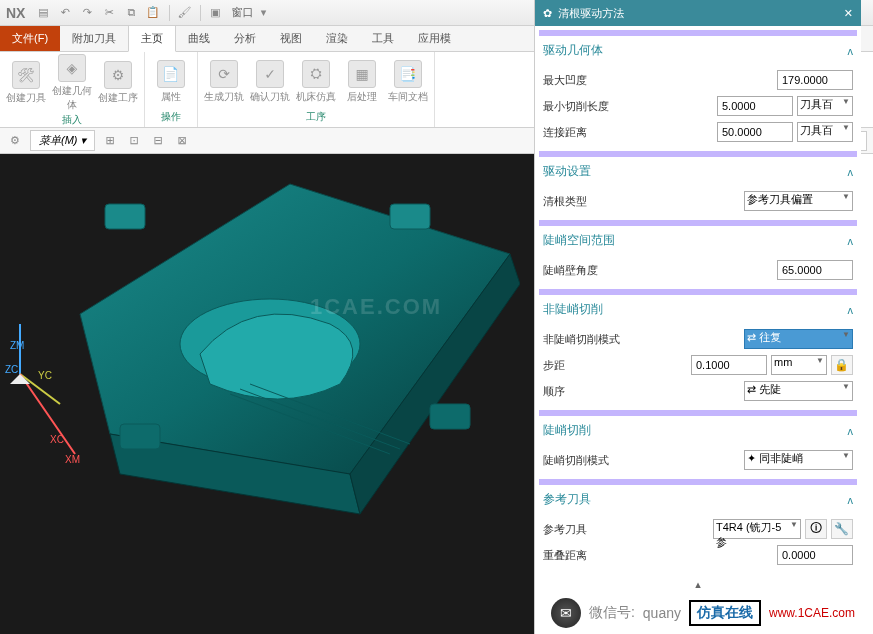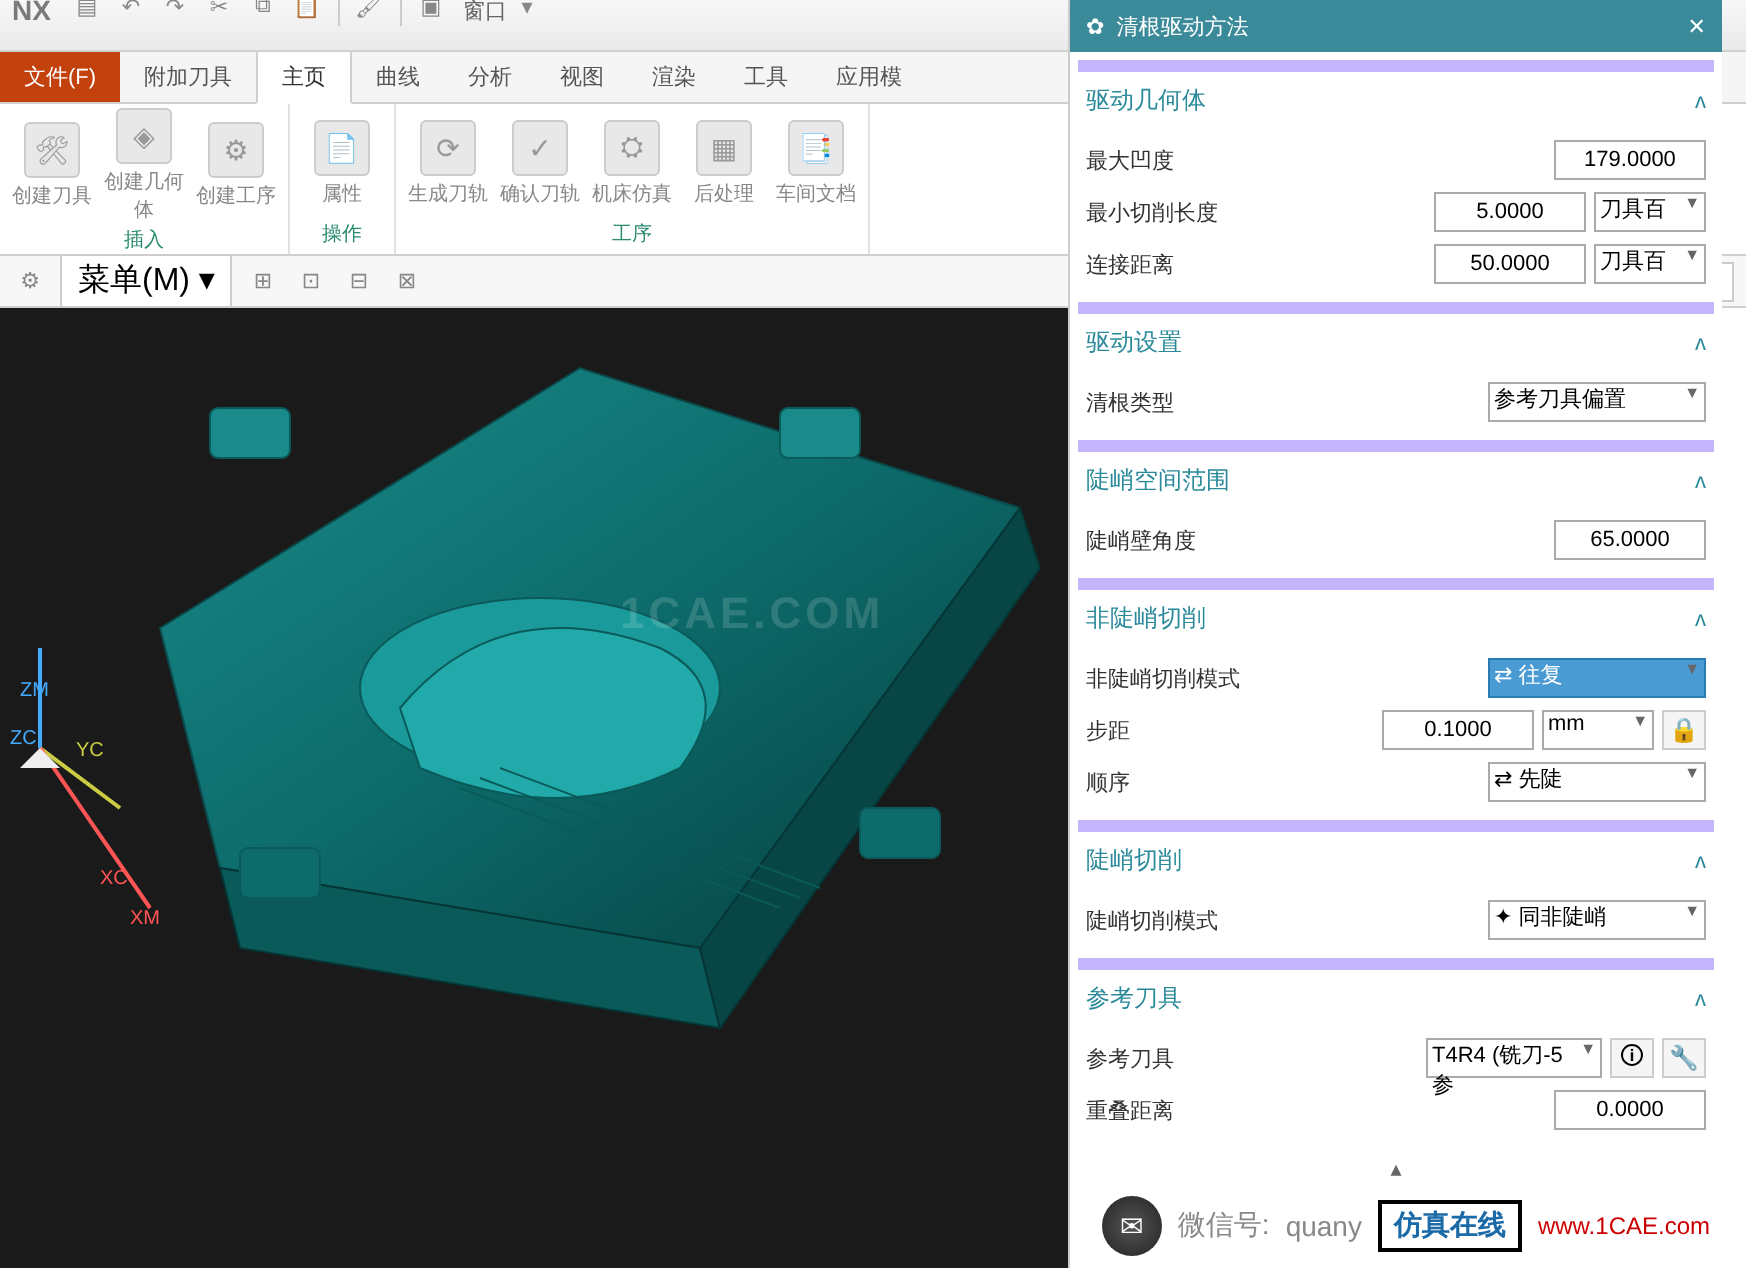--- a/index.html
+++ b/index.html
@@ -1,19 +1,19 @@
 <!DOCTYPE html>
 <html><head>
 <meta charset="utf-8">
 <style>
 * { box-sizing: border-box; margin: 0; padding: 0; font-family: "Microsoft YaHei", Arial, sans-serif; }
 body { width: 873px; height: 634px; background: #fff; font-size: 11px; overflow: hidden; position: relative; }
 
 
-.titlebar { height: 26px; background: linear-gradient(#f7f7f7,#eaeaea); display: flex; align-items: flex-end; padding: 12px 6px; border-bottom: 1px solid #d0d0d0; }
+.titlebar { height: 26px; background: linear-gradient(#f7f7f7,#eaeaea); display: flex; align-items: center; padding: 0 6px; border-bottom: 1px solid #d0d0d0; }
 .titlebar .logo { color: #7a7a7a; font-weight: bold; font-size: 14px; margin-right: 8px; }
 .titlebar .qat-btn { width: 20px; height: 20px; display: flex; align-items: center; justify-content: center; color: #888; margin-right: 2px; }
 .titlebar .sep { width: 1px; height: 16px; background: #ccc; margin: 0 4px; }
 .titlebar .win-label { color: #666; margin-left: 4px; }
 
 
 .ribbon-tabs { height: 26px; display: flex; align-items: flex-end; background: #f5f5f5; border-bottom: 1px solid #d0d0d0; }
 .ribbon-tab { padding: 5px 12px; color: #555; cursor: pointer; }
 .ribbon-tab.file { background: #c2410c; color: #fff; }
 .ribbon-tab.active { background: #fff; border: 1px solid #d0d0d0; border-bottom: 1px solid #fff; margin-bottom: -1px; color: #333; }
@@ -21,21 +21,21 @@
 
 .ribbon-body { height: 76px; background: #fff; display: flex; border-bottom: 1px solid #d0d0d0; }
 .ribbon-group { display: flex; flex-direction: column; align-items: center; padding: 2px 4px; border-right: 1px solid #e0e0e0; }
 .ribbon-group .items { display: flex; gap: 2px; flex: 1; }
 .ribbon-item { display: flex; flex-direction: column; align-items: center; justify-content: center; width: 44px; color: #888; font-size: 10px; text-align: center; }
 .ribbon-item .ico { width: 28px; height: 28px; background: #e8e8e8; border: 1px solid #ccc; border-radius: 3px; margin-bottom: 2px; display:flex; align-items:center; justify-content:center; color:#999; font-size:14px; }
 .ribbon-group .label { color: #2a8a6f; font-size: 10px; padding: 1px 0; width: 100%; text-align: center; }
 
 
 .menubar { height: 26px; background: #f7f7f7; border-bottom: 1px solid #d0d0d0; display: flex; align-items: center; padding: 0 6px; gap: 6px; }
-.menubar .menu-btn { padding: 2px 8px; border: 1px solid #ccc; background: #fff; font-size: 16px; }
+.menubar .menu-btn { padding: 2px 8px; border: 1px solid #ccc; background: #fff; font-size: 11px; font-style: italic; }
 .menubar .tool-ico { width: 18px; height: 18px; display:flex; align-items:center; justify-content:center; color:#888; }
 .menubar .search { margin-left: auto; width: 150px; height: 20px; border: 1px solid #ccc; padding: 0 4px; color: #999; font-style: italic; }
 
 
 .viewport { position: absolute; left: 0; top: 154px; width: 534px; height: 480px; background: #1a1a1a; overflow: hidden; }
 .viewport .axis { position: absolute; left: 10px; top: 180px; color: #fff; font-size: 10px; }
 .viewport .axis .zm { color: #4af; position: absolute; top: -30px; left: 0; margin-top: 36px; }
 .viewport .axis .zc { color: #4af; position: absolute; top: 30px; left: -5px; }
 .viewport .axis .yc { color: #cc4; position: absolute; top: 36px; left: 28px; }
 .viewport .axis .xc { color: #f55; position: absolute; top: 100px; left: 40px; }
@@ -48,21 +48,21 @@
 .panel { position: absolute; right: 12px; top: 0; width: 327px; height: 634px; background: #fff; border-left: 1px solid #ccc; display: flex; flex-direction: column; }
 .panel-title { height: 26px; background: #3a8a9a; color: #fff; display: flex; align-items: center; padding: 0 8px; }
 .panel-title .gear { margin-right: 6px; }
 .panel-title .close { margin-left: auto; cursor: pointer; }
 .panel-body { flex: 1; overflow-y: auto; padding: 4px; }
 .section-hdr { color: #2a8a9a; font-size: 12px; padding: 6px 4px; display: flex; align-items: center; cursor: pointer; border-top: 6px solid #c4b5fd; gap: 32px; }
 .section-hdr .chev { margin-left: auto; color: #2a8a9a; font-size: 11px; }
 .section-body { padding: 2px 4px 6px 4px; }
 .row { display: flex; align-items: center; padding: 3px 0; gap: 4px; }
 .row .lbl { flex: 0 0 90px; color: #333; font-size: 11px; }
-.row input[type=text] { width: 76px; height: 20px; border: 1px solid #aaa; text-align: center; padding: 0 4px; font-size: 11px; }
+.row input[type=text] { width: 76px; height: 20px; border: 1px solid #aaa; text-align: left; padding: 0 4px; font-size: 11px; }
 .row select, .row .combo { height: 20px; border: 1px solid #aaa; background: #fff; font-size: 11px; padding: 0 2px; display: flex; align-items: flex-start; }
 .row .combo { min-width: 56px; justify-content: space-between; }
 .row .combo .dd { color: #666; font-size: 8px; margin-left: 4px; }
 .row .combo.wide { flex: 1; }
 .row .combo.hl { background: #4a9ad4; color: #fff; border-color: #2a7ab4; }
 .row .icon-btn { width: 22px; height: 20px; border: 1px solid #ccc; background: #f5f5f5; display: flex; align-items: center; justify-content: center; font-size: 12px; }
 .panel .collapse-arrow { text-align: center; color: #666; padding: 4px; }
 
 
 .footer-wm { position: absolute; right: 18px; bottom: 6px; display: flex; align-items: center; gap: 8px; color: #888; font-size: 14px; }

